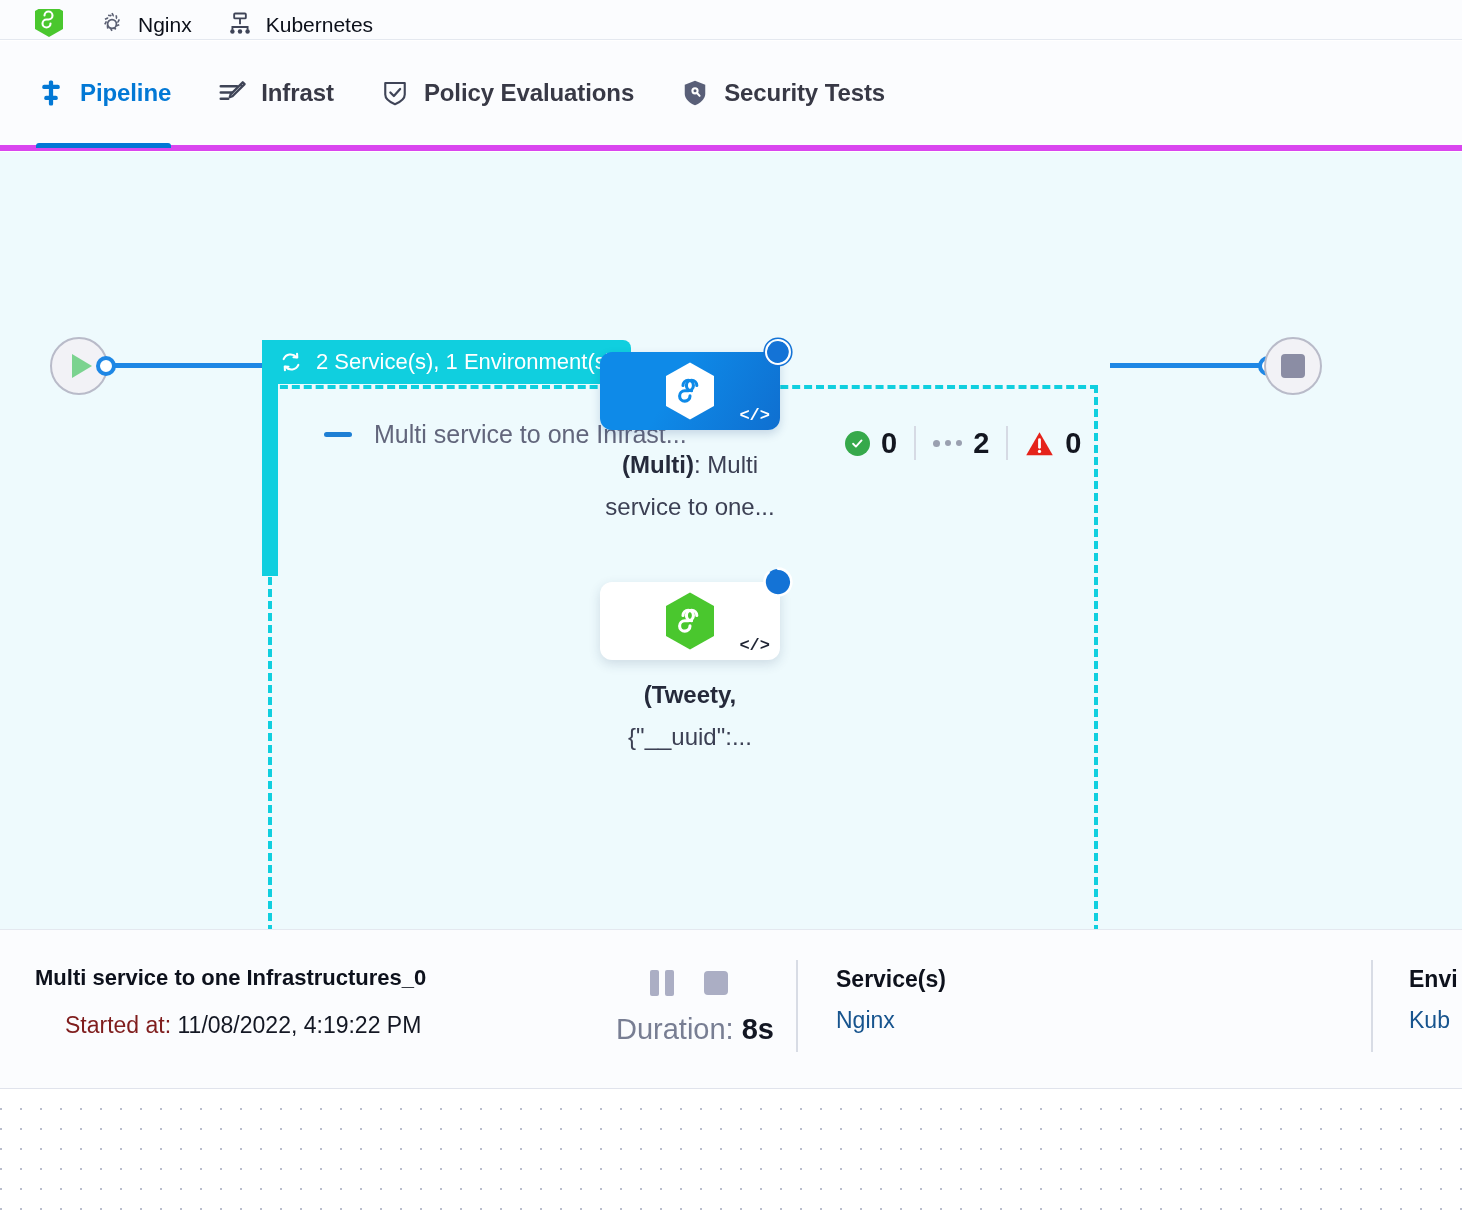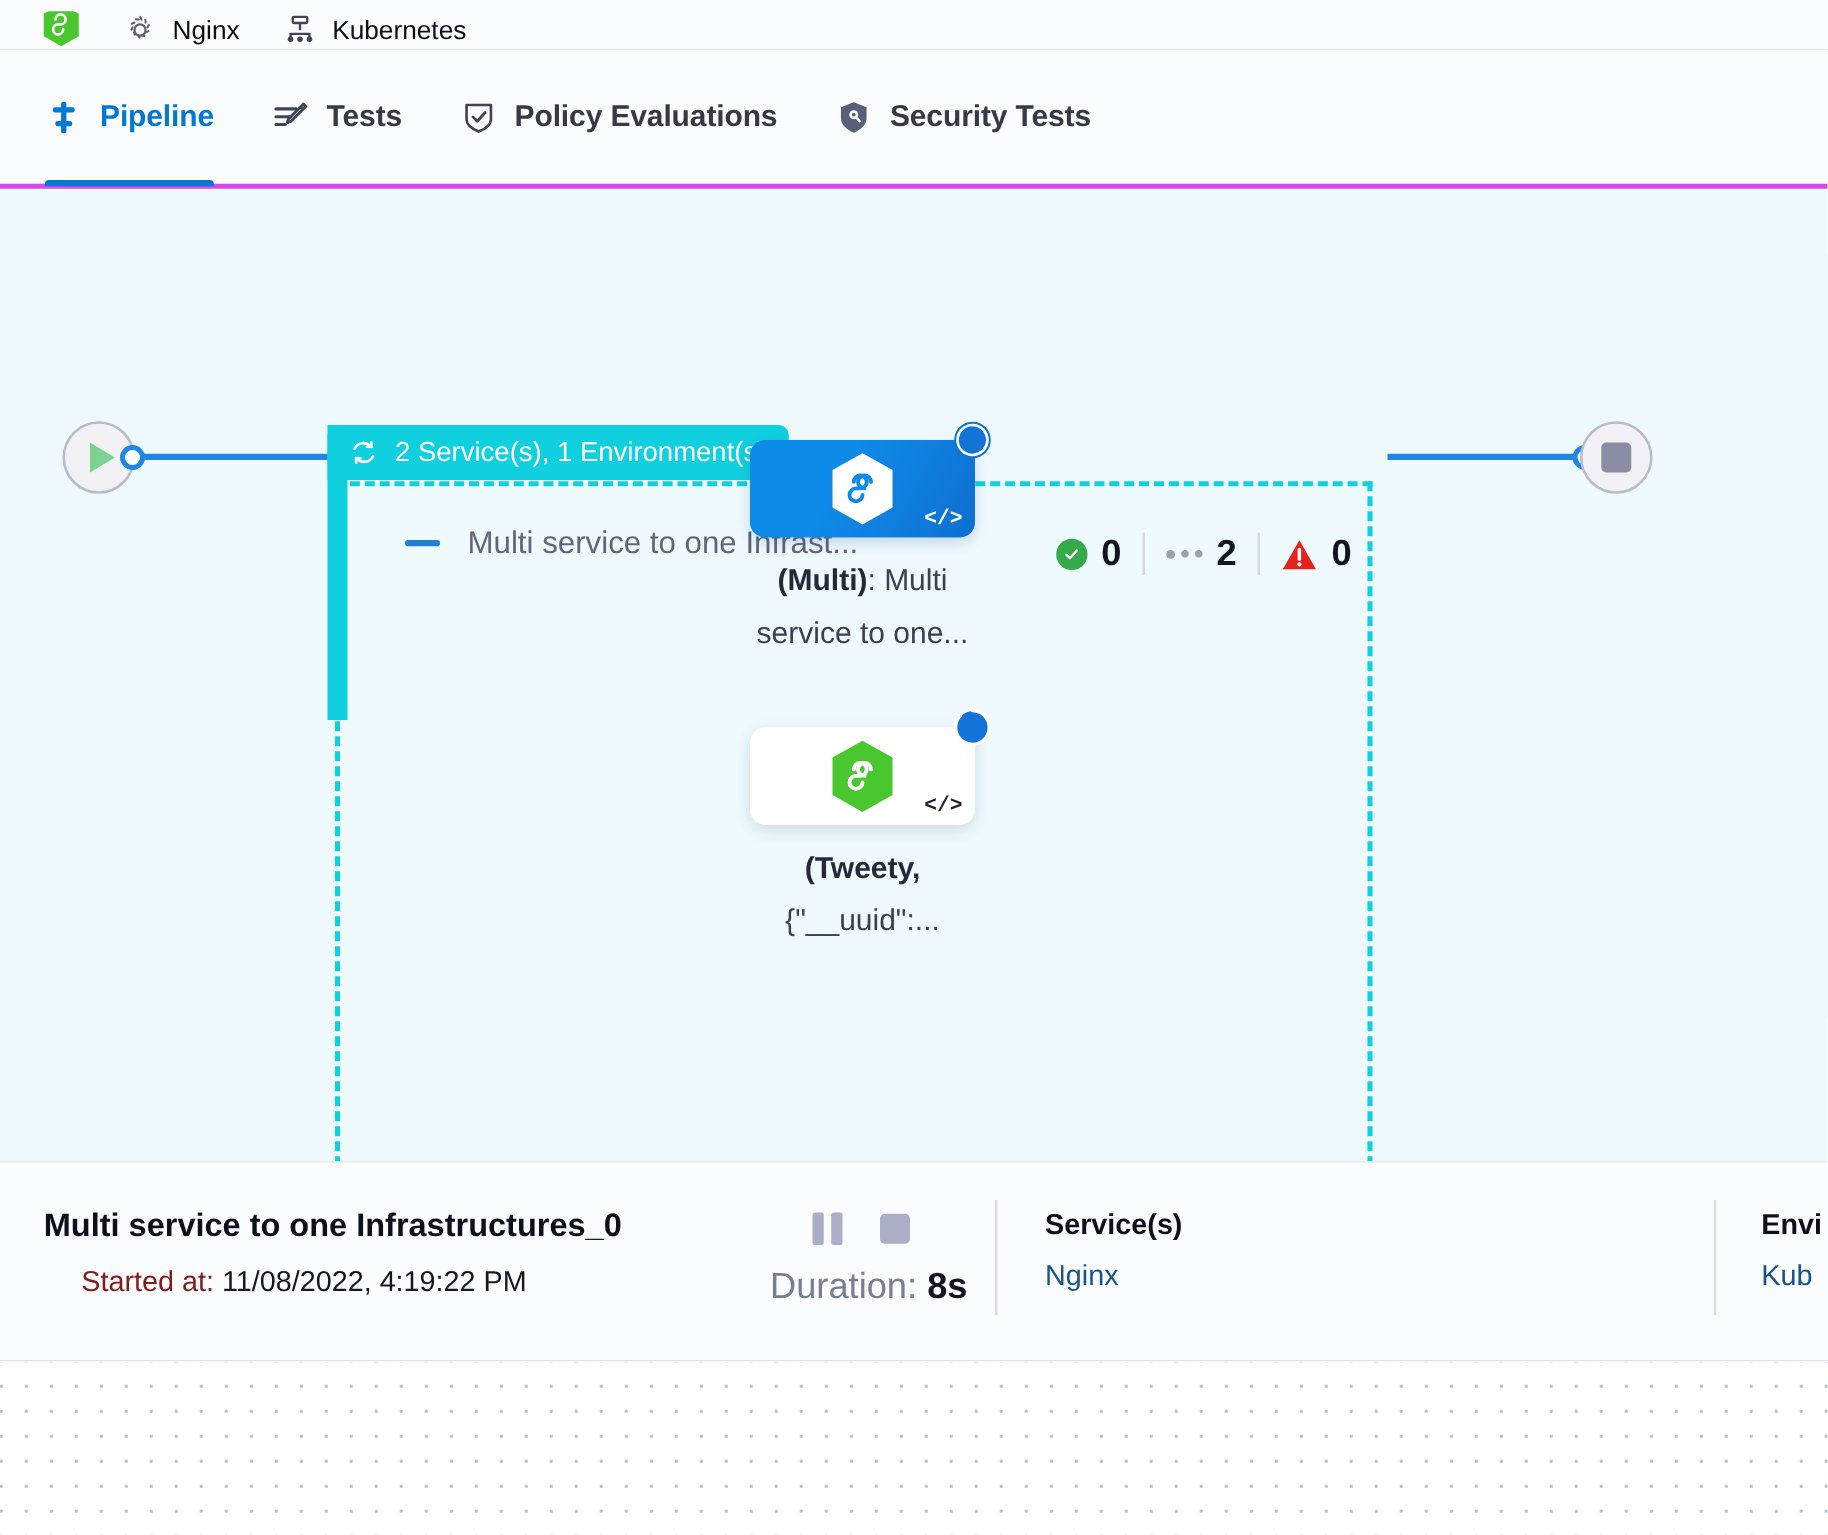--- a/index.html
+++ b/index.html
@@ -19,21 +19,21 @@
     overflow: hidden;
   }
   .topchip { display: flex; align-items: center; gap: 12px; height: 30px; }
   .topchip .lbl { font-size: 21px; color: #0b0f19; font-weight: 400; line-height: 1; }
 
   .hexlogo { width: 30px; height: 34px; display: block; margin-bottom: -4px; }
 
   
   .tabbar {
     position: absolute; left: 0; top: 41px; width: 1462px; height: 110px;
-    background: #fbfcfe; border-bottom: 4px solid #d946ef;
+    background: #fbfcfe; border-bottom: 6px solid #d946ef;
     display: flex; align-items: center; padding-left: 36px; gap: 46px;
   }
   .tab {
     display: flex; align-items: center; gap: 14px;
     height: 110px; position: relative; cursor: pointer;
   }
   .tab .tlabel { font-size: 24px; font-weight: 700; color: #383946; letter-spacing: -0.1px; }
   .tab.active .tlabel { color: #0278d5; }
   .tab.active::after {
     content: ""; position: absolute; left: 0; right: 0; bottom: 0;
@@ -140,21 +140,21 @@
     font-size: 24px; line-height: 42px; color: #3c4054;
   }
   .nodelabel b { font-weight: 700; color: #252a3b; }
 
   
   .detail {
     position: absolute; left: 0; top: 929px; width: 1462px; height: 160px;
     background: #fbfcfe; border-top: 1px solid #e4e8ef; border-bottom: 1px solid #e0e3ec;
     overflow: hidden;
   }
-  .dtitle { position: absolute; left: 35px; top: 35px; font-size: 26px; font-weight: 700; color: #0d111c; white-space: nowrap; }
+  .dtitle { position: absolute; left: 35px; top: 35px; font-size: 22px; font-weight: 700; color: #0d111c; white-space: nowrap; }
   .dstarted { position: absolute; left: 35px; top: 82px; font-size: 23px; color: #131723; white-space: nowrap; }
   .dstarted span.k { color: #7f1d1d; margin-left: 30px; }
 
   .ctrls { position: absolute; left: 650px; top: 40px; display: flex; align-items: center; gap: 30px; }
   .pausebtn { display: flex; gap: 6px; }
   .pausebtn i { width: 9px; height: 26px; border-radius: 2px; background: #abaec4; display: block; }
   .stopbtn { width: 24px; height: 24px; border-radius: 4px; background: #abaec4; }
   .duration { position: absolute; left: 616px; top: 83px; font-size: 29px; color: #787e93; white-space: nowrap; }
   .duration b { color: #131723; font-weight: 700; }
 
@@ -212,21 +212,21 @@
     </svg>
     <span class="tlabel">Pipeline</span>
   </div>
 
   <div class="tab">
     <svg class="ticon" viewBox="0 0 24 24">
       <path d="M3 6.5h13M3 11.5h9M3 16.5h6" stroke="#3f4457" stroke-width="2" stroke-linecap="round"></path>
       <path d="M20.6 3.4l1.5 1.5-9.7 9.7-2.2.7.7-2.2z" fill="none" stroke="#3f4457" stroke-width="1.8" stroke-linejoin="round"></path>
       <path d="M18.7 5.3l1.5 1.5" stroke="#3f4457" stroke-width="1.8"></path>
     </svg>
-    <span class="tlabel">Tests</span>
+    <span class="tlabel">Infrast</span>
   </div>
 
   <div class="tab">
     <svg class="ticon" viewBox="0 0 24 24">
       <path d="M4.2 4h15.6v9.2c0 4.1-4.2 6.3-7.8 7.8-3.6-1.5-7.8-3.7-7.8-7.8z" fill="none" stroke="#3f4457" stroke-width="1.7" stroke-linejoin="round"></path>
       <path d="M8.3 11.6l2.8 2.8 5-5.6" fill="none" stroke="#3f4457" stroke-width="1.8" stroke-linecap="round" stroke-linejoin="round"></path>
     </svg>
     <span class="tlabel">Policy Evaluations</span>
   </div>
 

